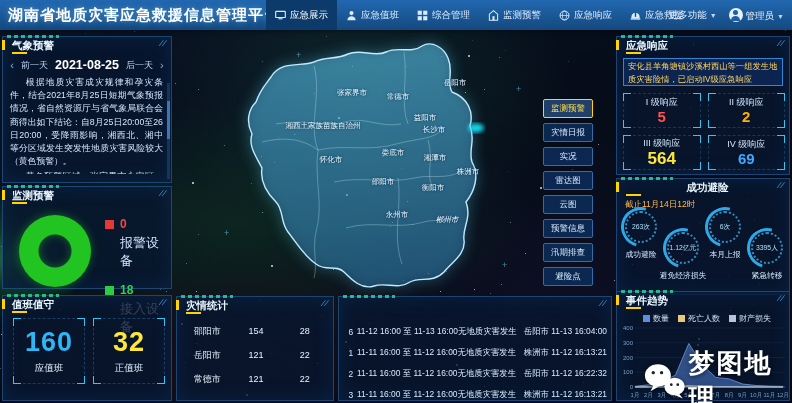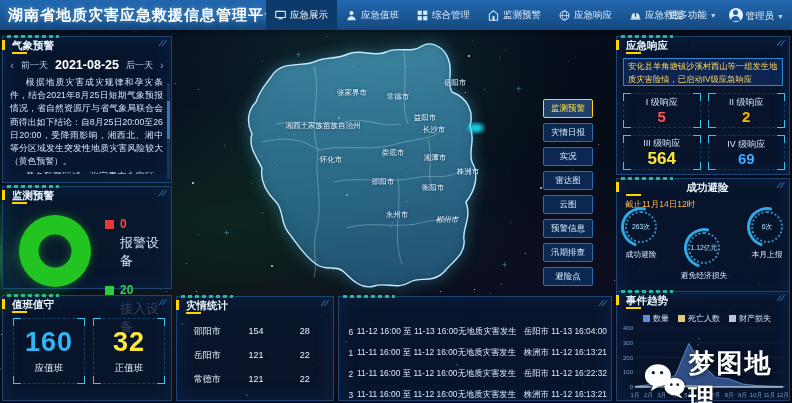--- a/index.html
+++ b/index.html
@@ -398,21 +398,21 @@
     <div class="pdash"></div>
     <div class="ptitle">监测预警</div>
     <div class="pdeco">//</div>
     <div class="donut"></div>
     <div class="mlegend">
       <div class="mleg-row">
         <span class="sq" style="background:#e53935;"></span><span class="mleg-val" style="color:#ff4444;">0</span>
         <div class="mleg-lab">报警设备</div>
       </div>
       <div class="mleg-row">
-        <span class="sq" style="background:#2ecc40;"></span><span class="mleg-val" style="color:#30d158;">20</span>
+        <span class="sq" style="background:#2ecc40;"></span><span class="mleg-val" style="color:#30d158;">18</span>
         <div class="mleg-lab">接入设备</div>
       </div>
     </div>
   </div>
 
   <div class="panel" style="left:2px;top:295px;width:170px;height:106px;">
     <div class="pdash"></div>
     <div class="ptitle">值班值守</div>
     <div class="pdeco">//</div>
     <div class="dutybox" style="left:10px;">
@@ -544,20 +544,26 @@
         <div class="gauge">
             <span class="gval">1.12亿元</span>
           </div>
         <div class="glab">避免经济损失</div>
       </div>
       <div class="gwrap">
         <div class="gauge">
             <span class="gval">6次</span>
           </div>
         <div class="glab">本月上报</div>
+      </div>
+      <div class="gwrap">
+        <div class="gauge">
+            <span class="gval">3395人</span>
+          </div>
+        <div class="glab">紧急转移</div>
       </div>
     </div>
   </div>
 
   <div class="panel" style="left:616px;top:291px;width:174px;height:110px;">
     <div class="pdash"></div>
     <div class="ptitle">事件趋势</div>
     <div class="pdeco">//</div>
     <div class="tlegend">
       <span><span class="sq" style="background:#5b8fd9;"></span><span>数量</span></span>

